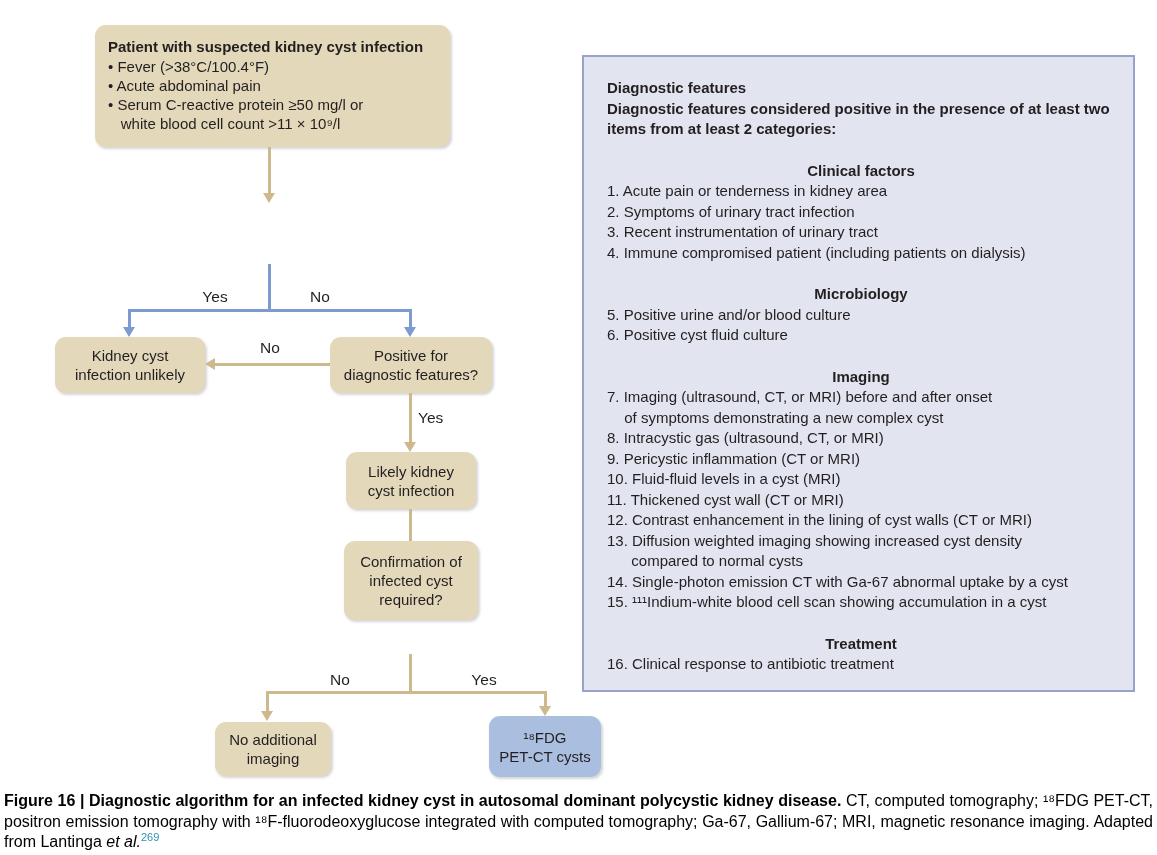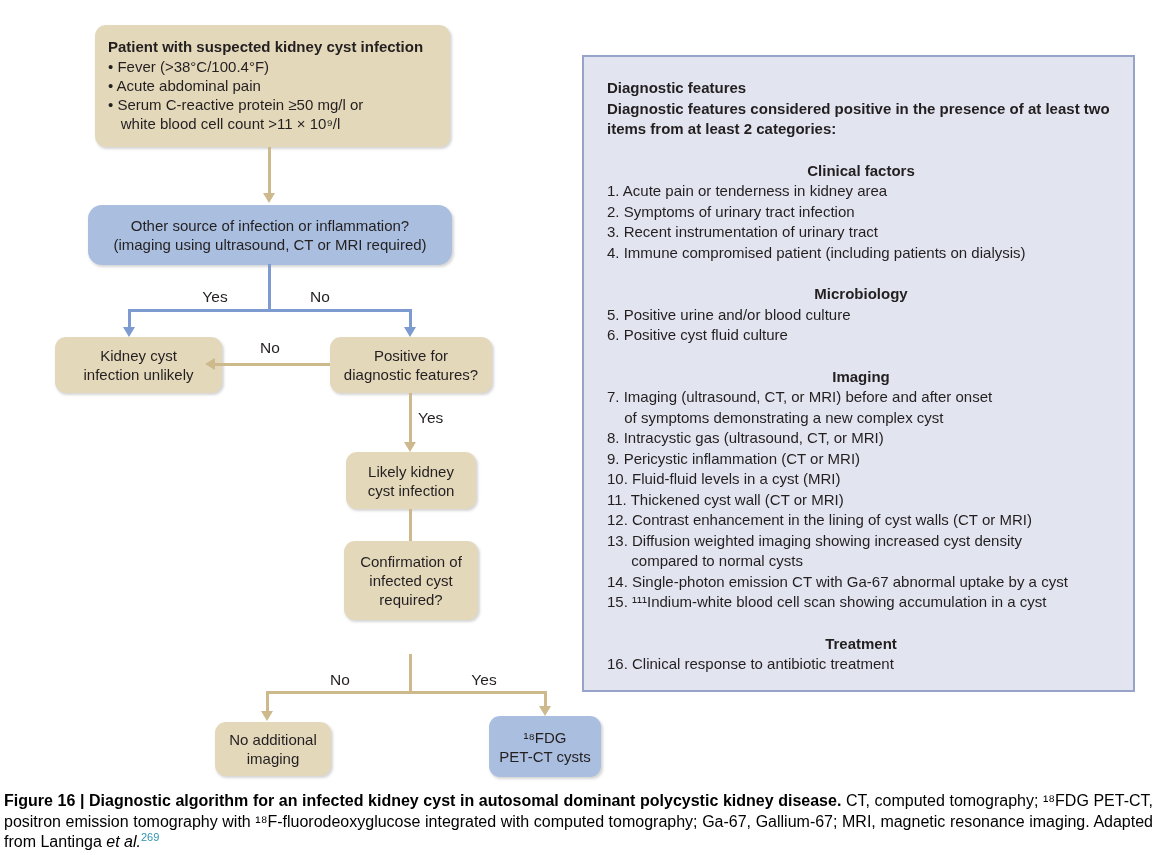--- a/index.html
+++ b/index.html
@@ -59,33 +59,31 @@
     <div class="start-title">Patient with suspected kidney cyst infection</div>
     <div class="bullet">• Fever (&gt;38°C/100.4°F)</div>
     <div class="bullet">• Acute abdominal pain</div>
     <div class="bullet">• Serum C-reactive protein ≥50 mg/l or
 white blood cell count &gt;11 × 10⁹/l</div>
   </div>
 
   <div class="vline tan-l" style="left:268px; top:147px; width:3px; height:46px;"></div>
   <div class="arr arr-down-tan" style="left:263px; top:193px;"></div>
 
-  <div class="node blue" style="left:88px; top:205px; width:364px; height:60px;">Other source of infection or inflammation?
-(imaging using ultrasound, CT or MRI required)</div>
 
   <div class="vline blue-l" style="left:268px; top:264px; width:3px; height:47px;"></div>
   <div class="hline blue-l" style="left:128px; top:309px; width:284px; height:3px;"></div>
   <div class="vline blue-l" style="left:128px; top:309px; width:3px; height:18px;"></div>
   <div class="arr arr-down-blue" style="left:123px; top:327px;"></div>
   <div class="vline blue-l" style="left:409px; top:309px; width:3px; height:18px;"></div>
   <div class="arr arr-down-blue" style="left:404px; top:327px;"></div>
   <div class="branch-label" style="left:190px; top:288px;">Yes</div>
   <div class="branch-label" style="left:295px; top:288px;">No</div>
 
-  <div class="node tan" style="left:55px; top:337px; width:167px; height:56px;">Kidney cyst
+  <div class="node tan" style="left:55px; top:337px; width:150px; height:56px;">Kidney cyst
 infection unlikely</div>
 
   <div class="node tan" style="left:330px; top:337px; width:162px; height:56px;">Positive for
 diagnostic features?</div>
 
   <div class="hline tan-l" style="left:214px; top:363px; width:116px; height:3px;"></div>
   <div class="arr arr-left-tan" style="left:205px; top:358px;"></div>
   <div class="branch-label" style="left:245px; top:339px;">No</div>
 
   <div class="vline tan-l" style="left:409px; top:393px; width:3px; height:50px;"></div>

